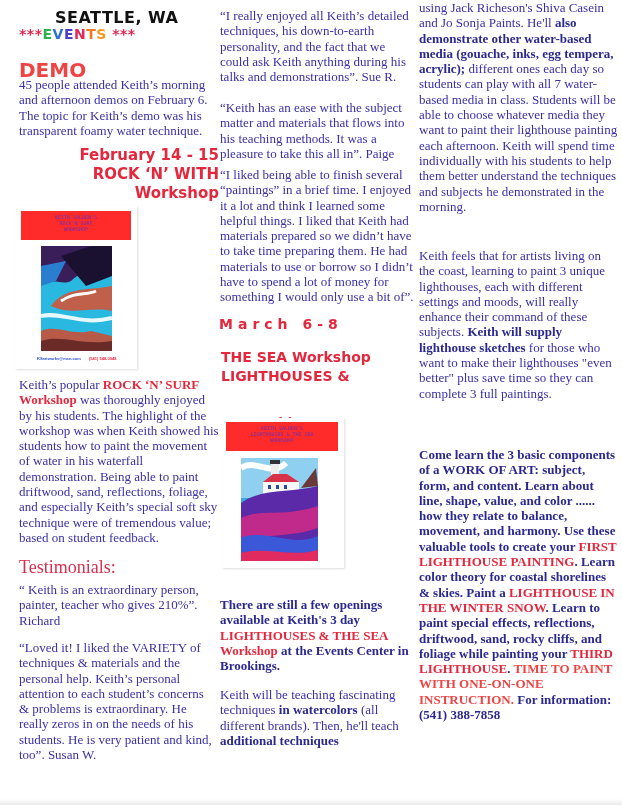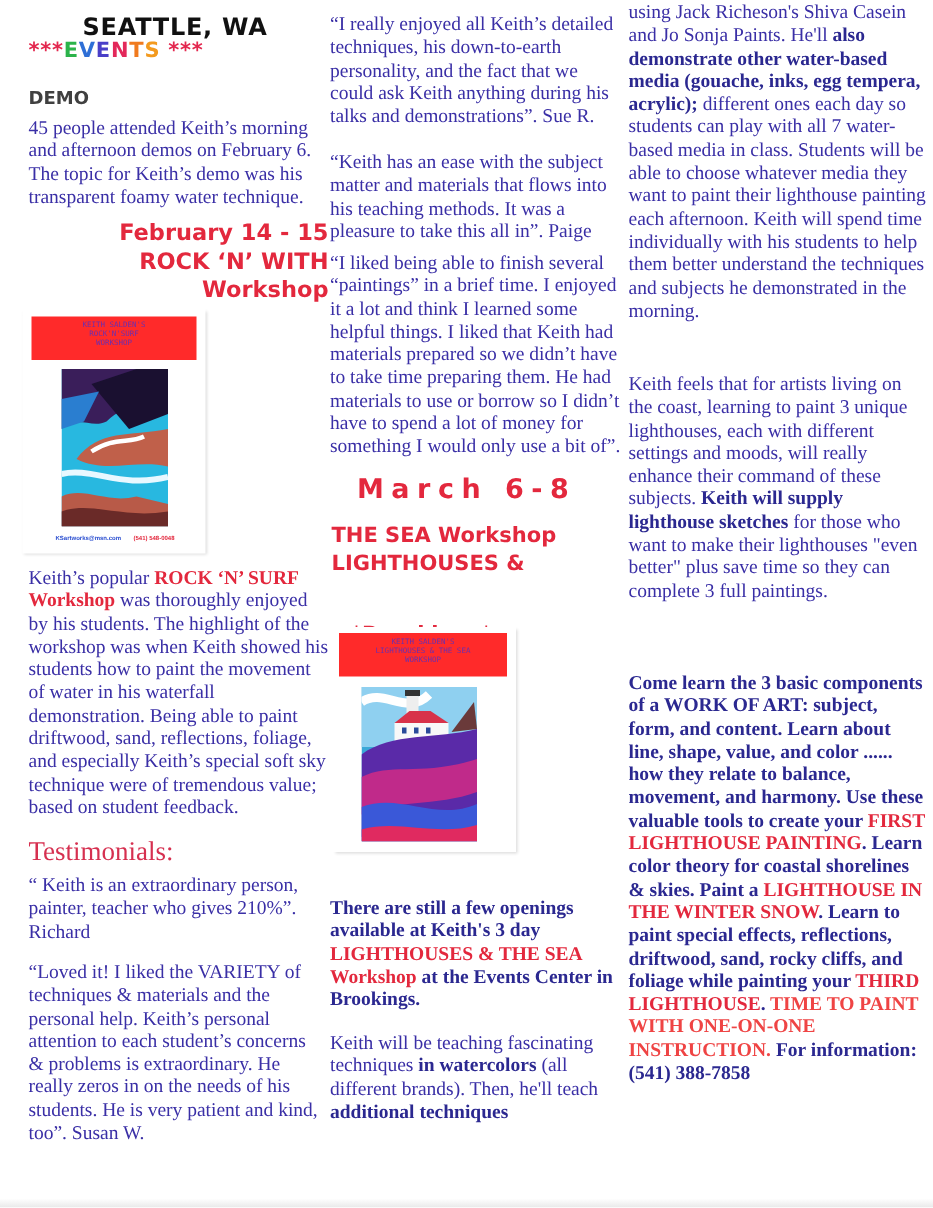--- a/index.html
+++ b/index.html
@@ -7,21 +7,21 @@
     body { position: relative; font-family: "Liberation Serif", serif; color: #3a2fa6; }
     .sans { font-family: "DejaVu Sans", "Liberation Sans", sans-serif; font-weight: bold; }
     .p { font-size: 13px; line-height: 15.3px; color: #3a2fa6; }
     .red { color: #e3283d; }
     .b { font-weight: bold; }
     .dark { color: #2b2890; }
     .black { color: #ef4444; }
     .title { position: absolute; left: 19px; top: 8px; font-size: 16px; color: #111; letter-spacing: 0.5px; margin-left: 36px; }
     .events { position: absolute; left: 19px; top: 26px; font-size: 14px; letter-spacing: 0.5px; }
     .events .st { color: #e3284f; }
-    .demo-h { position: absolute; left: 19px; top: 58px; font-size: 12px; color: #404040; }
+    .demo-h { position: absolute; left: 19px; top: 58px; font-size: 20px; color: #ef4444; }
     .flyer { position: absolute; background: #fff; box-shadow: 1px 1px 2px #ddd; }
     .flyer-banner { position: absolute; background: #ff2a2a; color: #6a2fb0; font-family: "DejaVu Sans Mono", monospace; font-size: 5px; text-align: center; line-height: 6px; padding-top: 3px; }
     .painting { position: absolute; }
     .flyer-foot { position: absolute; font-size: 4px; font-family: "Liberation Sans", sans-serif; font-weight: bold; }
     .bottom-shade { position: absolute; left: 0; bottom: 0; width: 622px; height: 6px; background: linear-gradient(#fff, #e9e9e9); }
   </style>
 </head>
 <body>
 
 <div class="title sans">SEATTLE, WA</div>
@@ -64,21 +64,21 @@
 </div>
 
 <div style="position:absolute;left:19px;top:557px;font-size:18px;color:#d63050;font-family:'Liberation Serif',serif;">Testimonials:</div>
 <div class="p" style="position:absolute;left:19px;top:582px;width:198px;">“ Keith is an extraordinary person, painter, teacher who gives 210%”. Richard</div>
 <div class="p" style="position:absolute;left:19px;top:640px;width:198px;">“Loved it! I liked the VARIETY of techniques &amp; materials and the personal help. Keith’s personal attention to each student’s concerns &amp; problems is extraordinary. He really zeros in on the needs of his students. He is very patient and kind, too”. Susan W.</div>
 
 <div class="p" style="position:absolute;left:220px;top:8px;width:195px;">“I really enjoyed all Keith’s detailed techniques,  his down-to-earth personality, and the fact that we could ask Keith anything during his talks and demonstrations”. Sue R.</div>
 <div class="p" style="position:absolute;left:220px;top:100px;width:195px;">“Keith has an ease with the subject matter and materials that flows into his teaching methods. It was a pleasure to take this all in”. Paige</div>
 <div class="p" style="position:absolute;left:220px;top:167px;width:195px;">“I liked being able to finish several “paintings” in a brief time. I enjoyed it a lot and think I learned some helpful things. I liked that Keith had materials prepared so we didn’t have to take time preparing them. He had materials to use or borrow so I didn’t have to spend a lot of money for something I would only use a bit of”.</div>
 
-<div class="sans" style="position:absolute;left:238px;top:316px;font-size:18px;color:#e3283d;letter-spacing:5px;">March  6-8</div>
+<div class="sans" style="position:absolute;left:219px;top:316px;font-size:14px;color:#e3283d;letter-spacing:5px;">March  6-8</div>
 <div class="sans" style="position:absolute;left:221px;top:348px;font-size:14px;line-height:19px;color:#e3283d;">
   <div>THE SEA Workshop</div>
   <div>LIGHTHOUSES &amp;</div>
   <div style="padding-left:13px;margin-top:28px;">*Brookings*</div>
 </div>
 
 <div class="flyer" style="left:222px;top:418px;width:122px;height:150px;">
   <div class="flyer-banner" style="left:4px;top:4px;width:112px;height:29px;">
     <div>KEITH SALDEN'S</div>
     <div>LIGHTHOUSES &amp; THE SEA</div>

